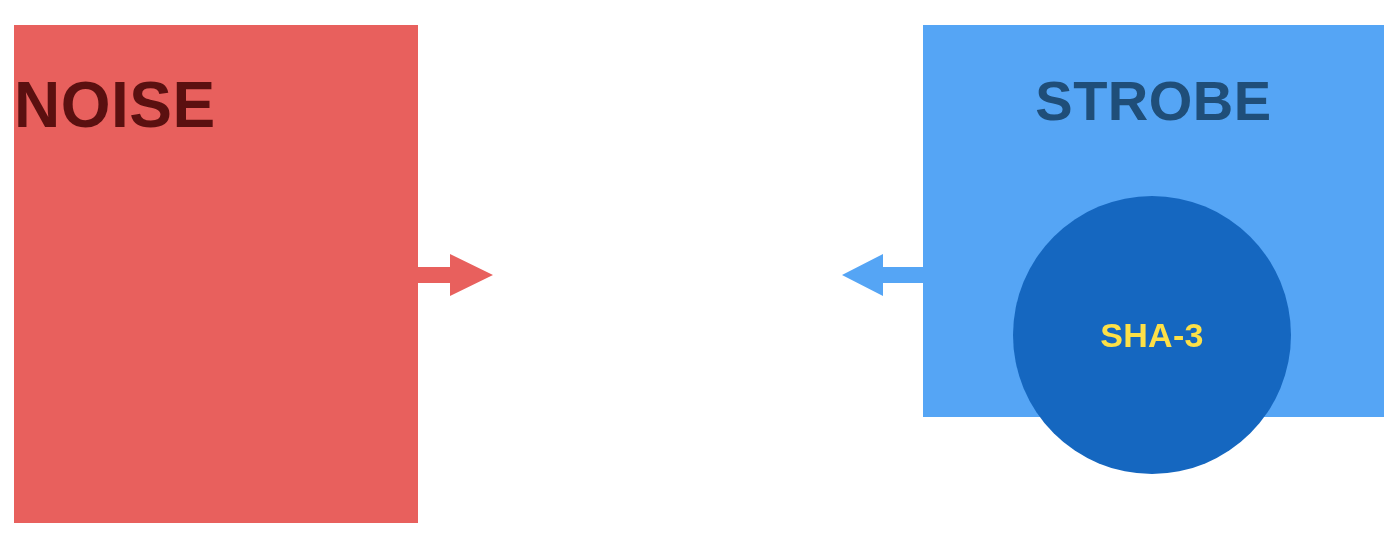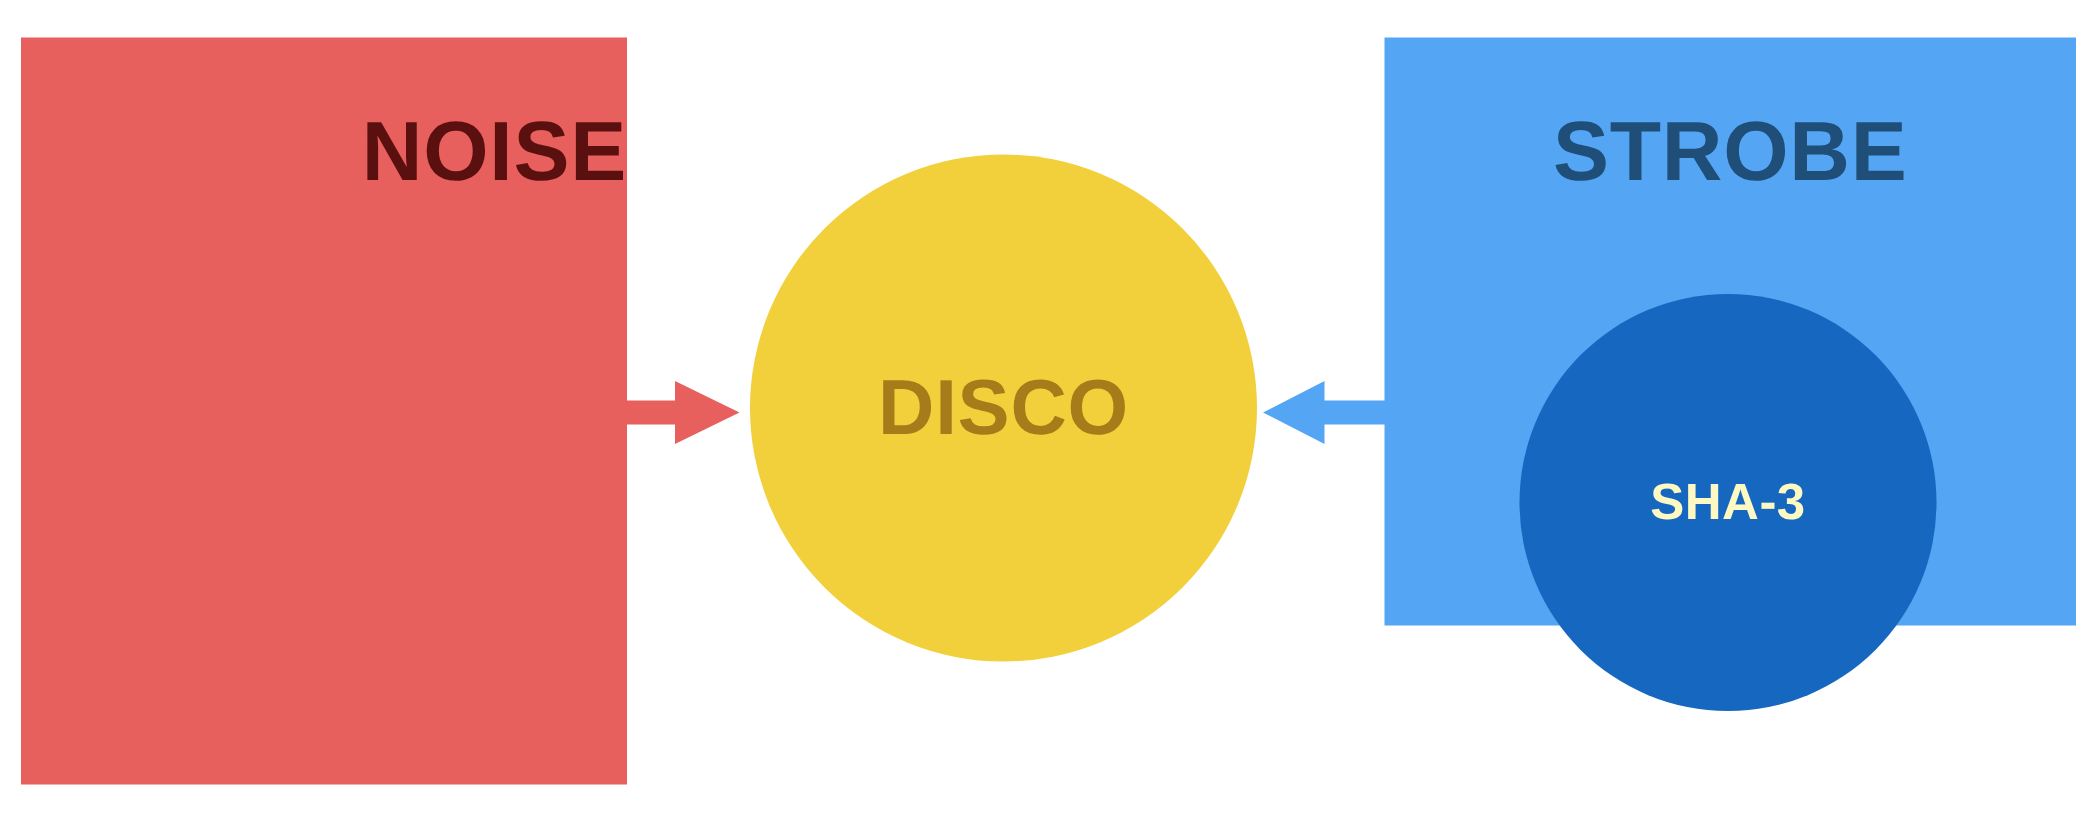--- a/index.html
+++ b/index.html
@@ -26,22 +26,22 @@
     top: 25px;
     width: 404px;
     height: 498px;
     background: #E8605D;
   }
   #noise-label {
     position: absolute;
     left: 0;
     top: 48px;
     width: 404px;
-    text-align: right;
-    font-size: 56px;
+    text-align: left;
+    font-size: 64px;
     font-weight: bold;
     letter-spacing: 0.5px;
     color: #5B1010;
     line-height: 1;
     white-space: nowrap;
   }
 
   
   #arrow-noise-to-disco {
     position: absolute;
@@ -123,41 +123,38 @@
     left: 0;
     top: 0;
     width: 278px;
     height: 278px;
     display: flex;
     align-items: center;
     justify-content: center;
     font-size: 34px;
     font-weight: bold;
     letter-spacing: 0.3px;
-    color: #fef9c3;
+    color: #fde047;
     line-height: 1;
     white-space: nowrap;
   }
 </style>
 </head>
 <body>
 
 <div id="canvas">
 
   <div id="noise-block">
     <div id="noise-label">NOISE</div>
   </div>
 
   <svg id="arrow-noise-to-disco" viewBox="0 0 78 46" width="78" height="46" xmlns="http://www.w3.org/2000/svg">
     <path d="M 0 15 L 34 15 L 34 2 L 77 23 L 34 44 L 34 31 L 0 31 Z" fill="#E8605D"></path>
   </svg>
 
-  <div id="disco-circle">
-    <div id="disco-label">DISCO</div>
-  </div>
 
   <svg id="arrow-strobe-to-disco" viewBox="0 0 86 46" width="86" height="46" xmlns="http://www.w3.org/2000/svg">
     <path d="M 86 15 L 42 15 L 42 2 L 1 23 L 42 44 L 42 31 L 86 31 Z" fill="#55A5F5"></path>
   </svg>
 
   <div id="strobe-block">
     <div id="strobe-label">STROBE</div>
     <div id="sha3-circle">
       <div id="sha3-label">SHA-3</div>
     </div>

